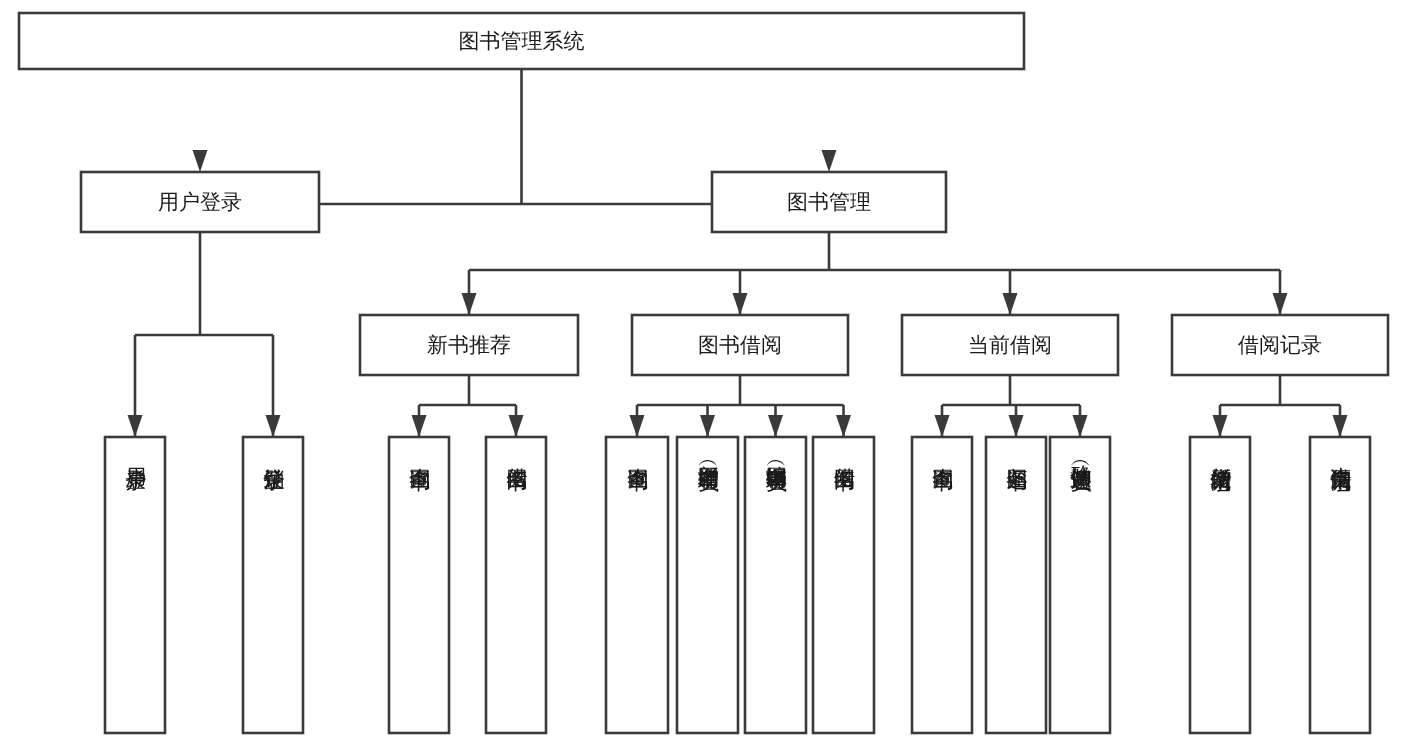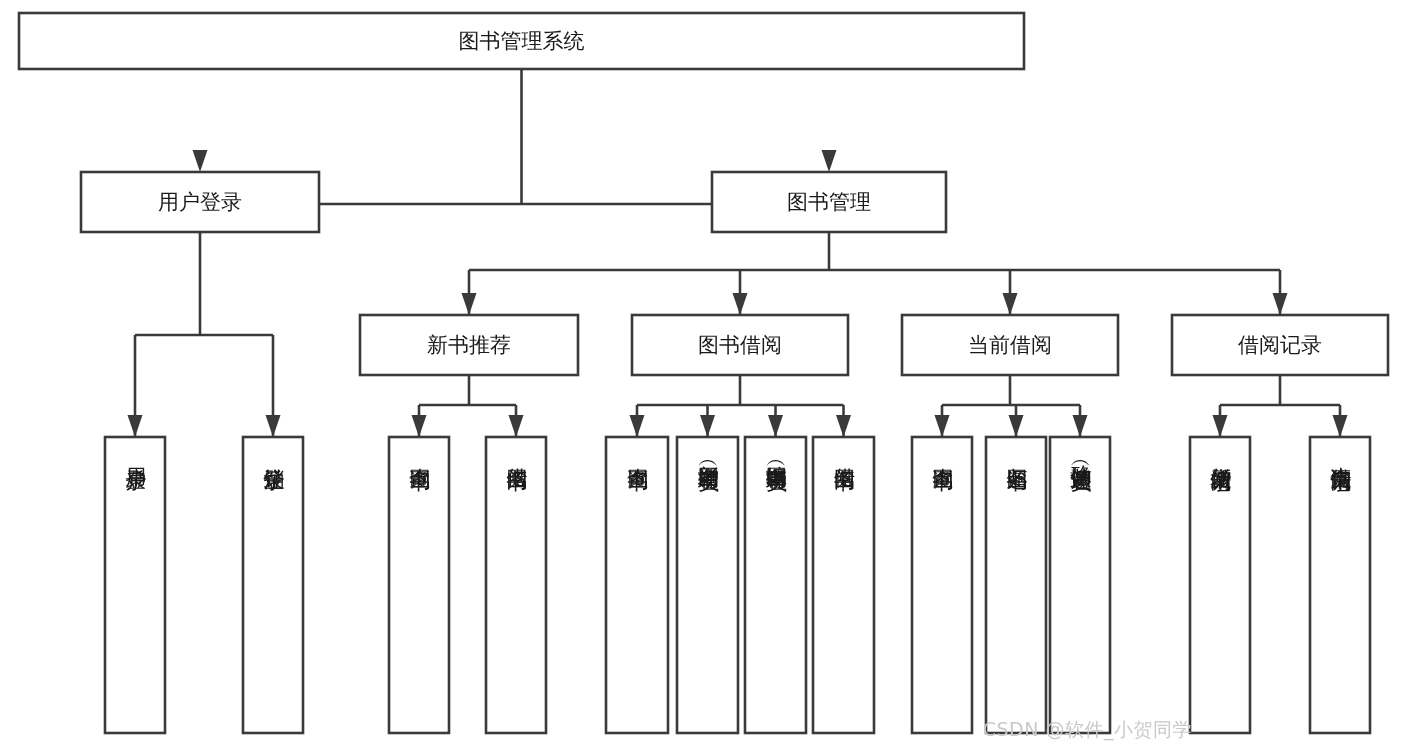--- a/index.html
+++ b/index.html
@@ -202,14 +202,13 @@
         <g>
           <rect x="1190" y="437" width="60" height="296" class="box-rect"></rect>
           <text x="1220" y="453" class="box-label lbl-v" dominant-baseline="hanging" text-anchor="middle">新增借阅记录</text>
         </g>
         <g>
           <rect x="1310" y="437" width="60" height="296" class="box-rect"></rect>
           <text x="1340" y="453" class="box-label lbl-v" dominant-baseline="hanging" text-anchor="middle">查询借阅记录</text>
         </g>
       </g>
   </svg>
-  <div class="watermark">CSDN @软件_小贺同学</div>
 </div>
 
 </body></html>

